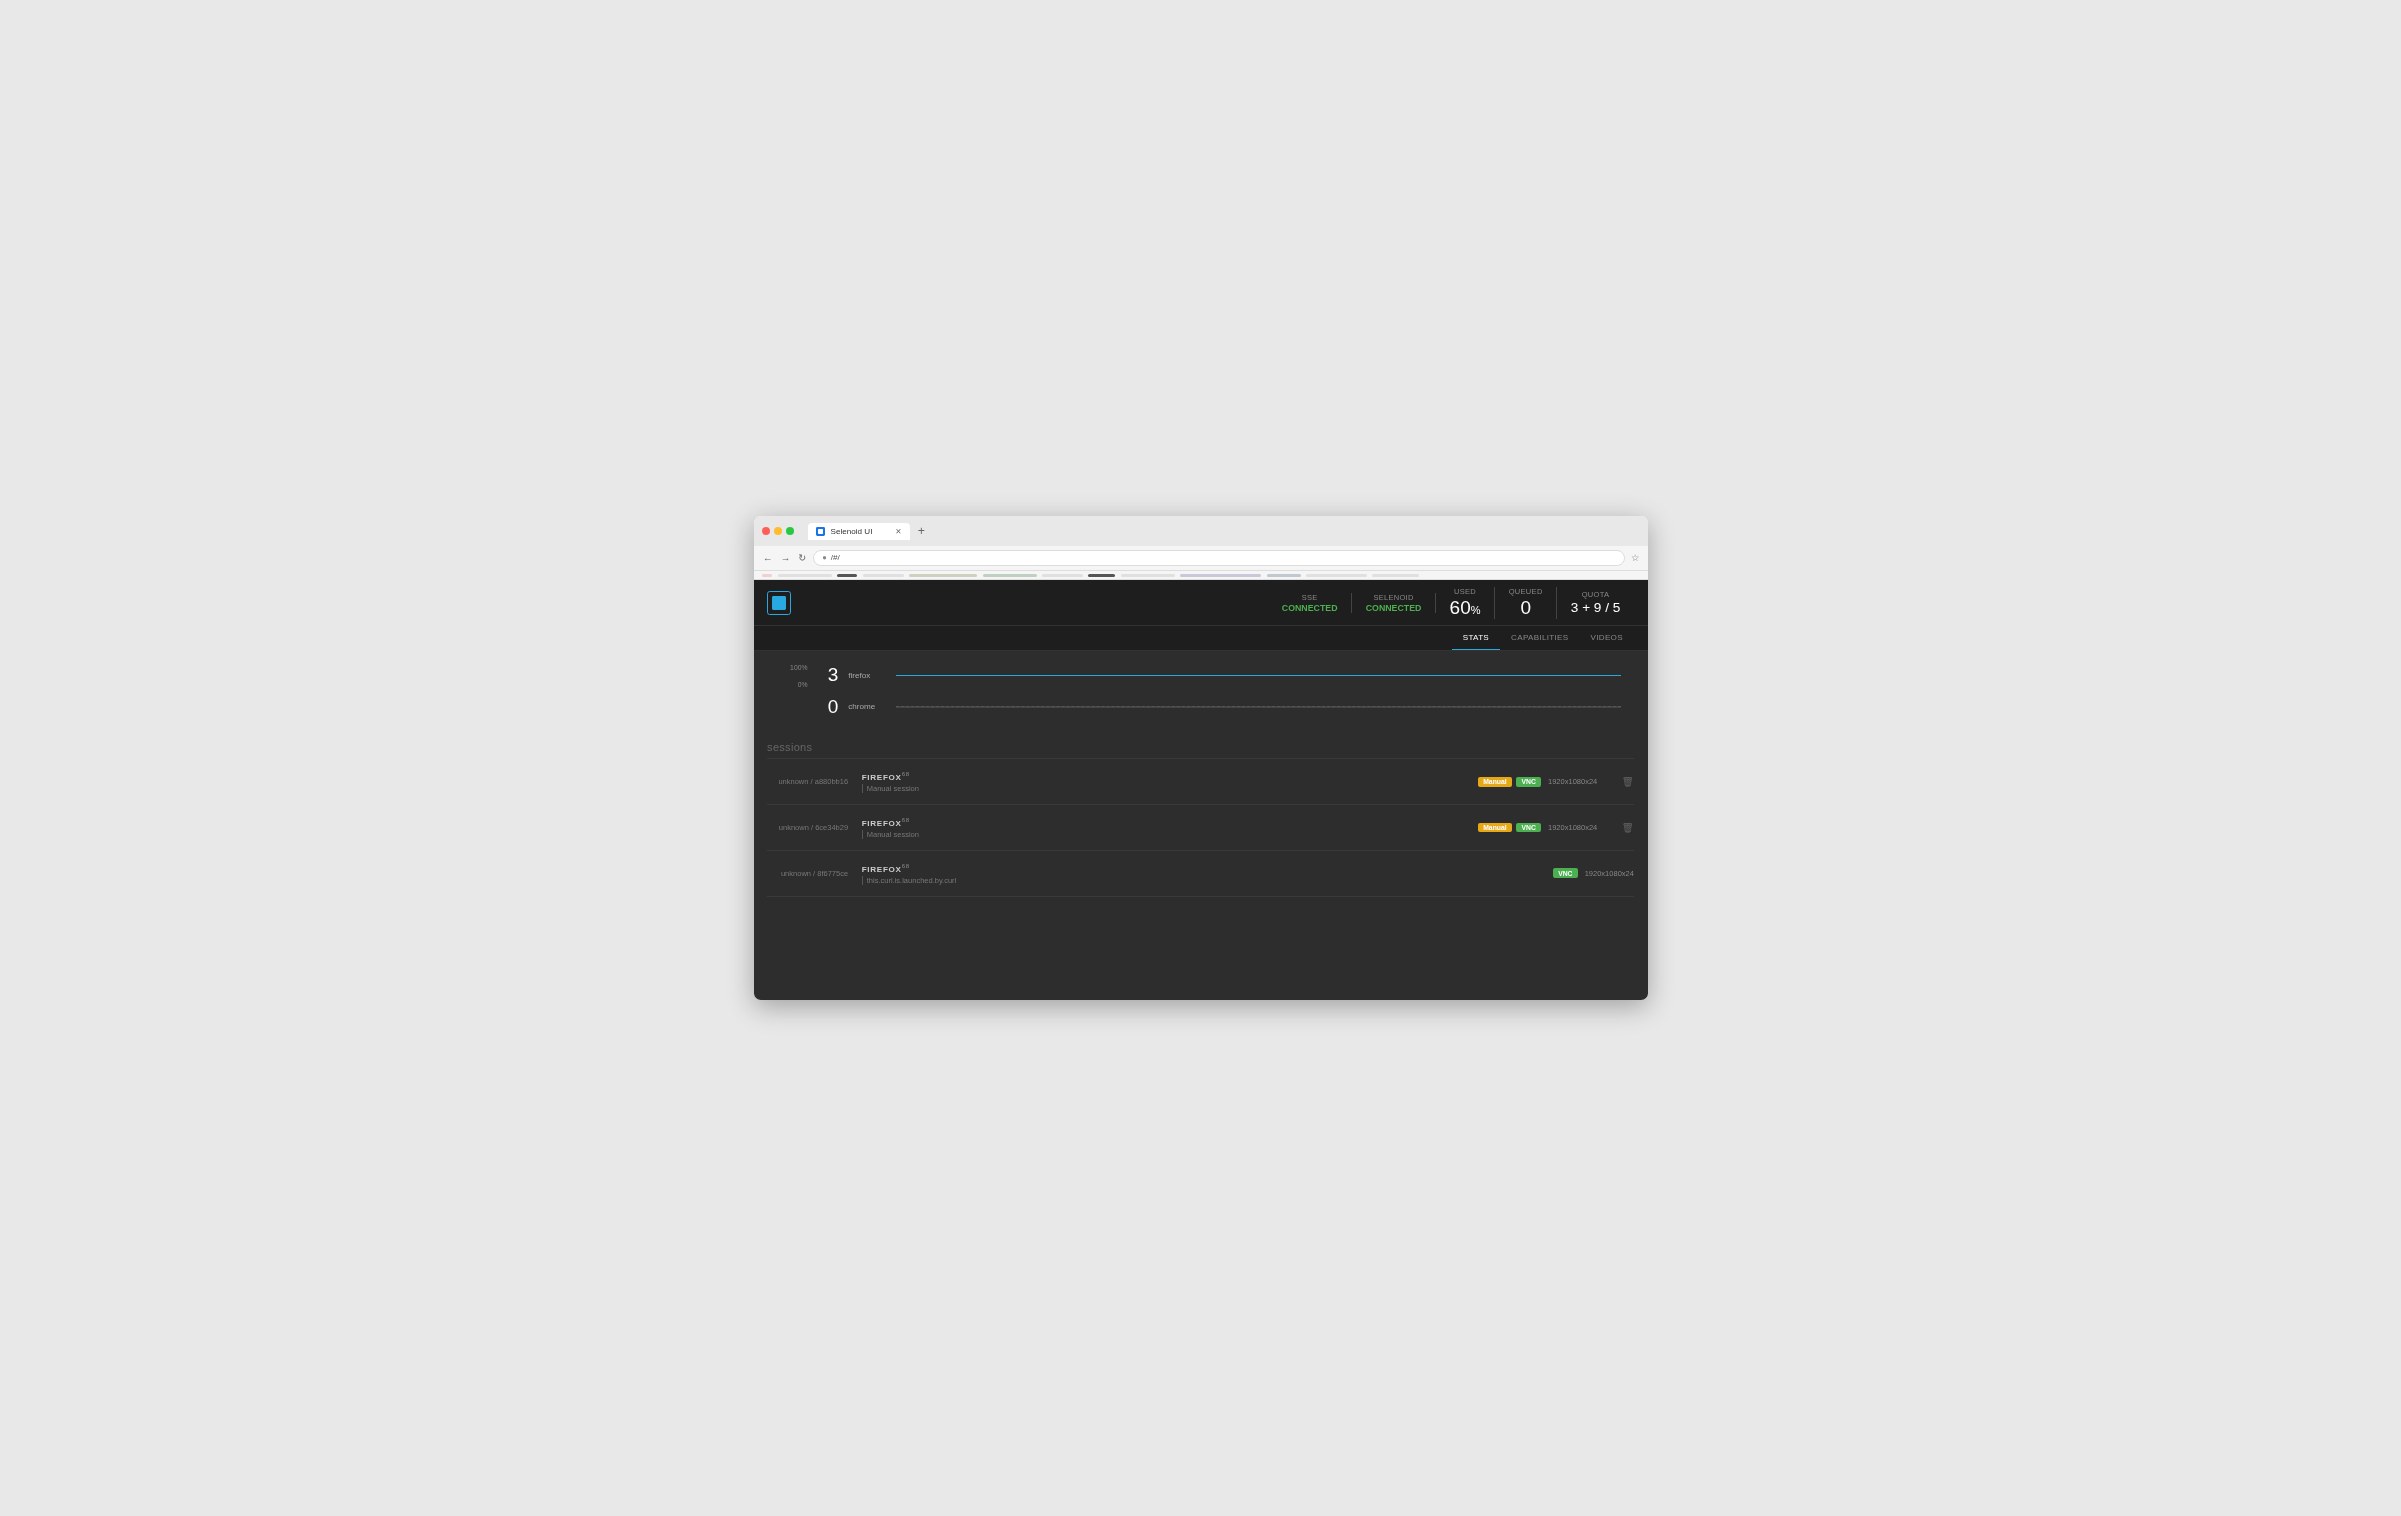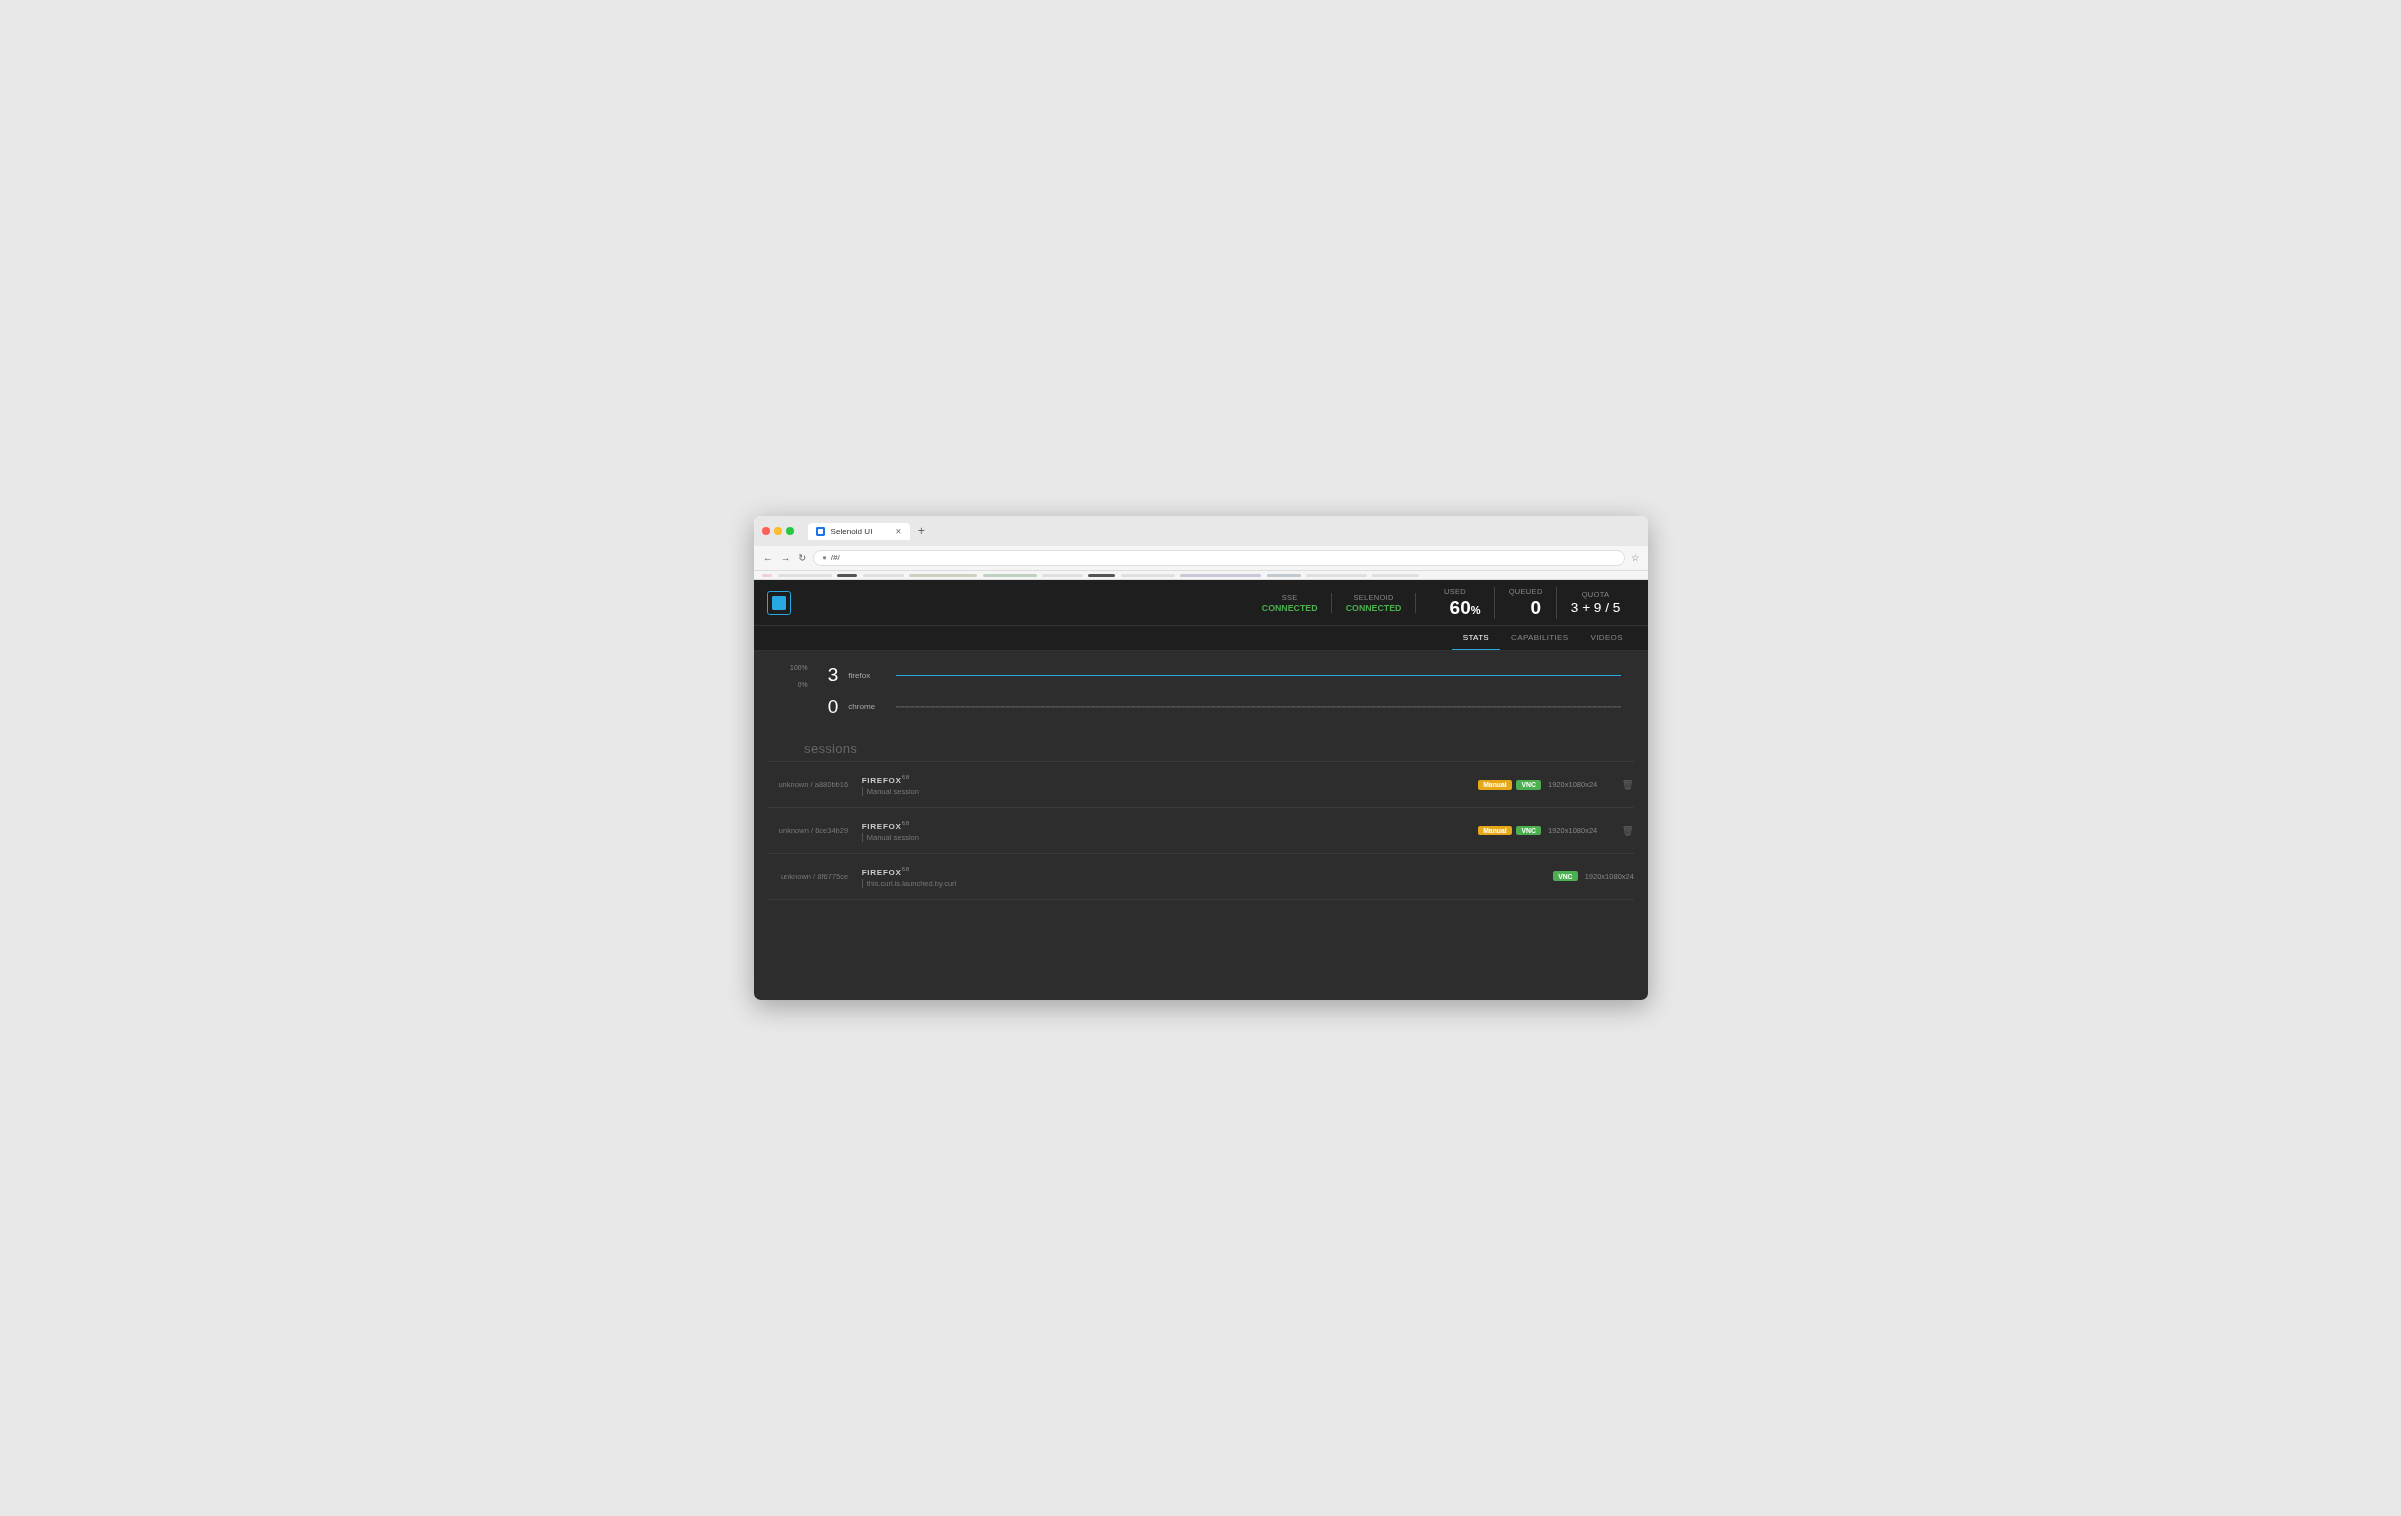--- a/index.html
+++ b/index.html
@@ -191,21 +191,21 @@
       color: #888;
       text-transform: uppercase;
       letter-spacing: 0.3px;
       margin-bottom: 1.4px;
     }
     .stat-value {
       font-size: 8.8px;
       font-weight: 600;
     }
     .stat-connected { color: #4caf50; }
-    .stat-number { color: #fff; font-size: 19px; font-weight: 700; margin-left: 20px; }
+    .stat-number { color: #fff; font-size: 19px; font-weight: 400; }
     .stat-quota { color: #fff; font-size: 13.6px; font-weight: 300; }
 
     
     .nav-tabs {
       background: #1e1e1e;
       display: flex;
       justify-content: flex-end;
       padding: 0 13.6px;
       border-bottom: 0.7px solid #333;
     }
@@ -260,26 +260,25 @@
     .chart-bar-dashed {
       height: 100%;
       border-top: 1.4px dashed #555;
     }
 
     
     .sessions-section {
       padding: 0 13.6px;
     }
     .sessions-label {
-      font-size: 13px;
+      font-size: 11px;
       color: #666;
       text-transform: lowercase;
       letter-spacing: 0.3px;
       margin-bottom: 5.4px;
-      margin-left: 37px;
     }
 
     .session-row {
       display: flex;
       align-items: center;
       padding: 11px 0;
       border-top: 0.7px solid #3a3a3a;
       gap: 13.6px;
     }
     .session-id {

